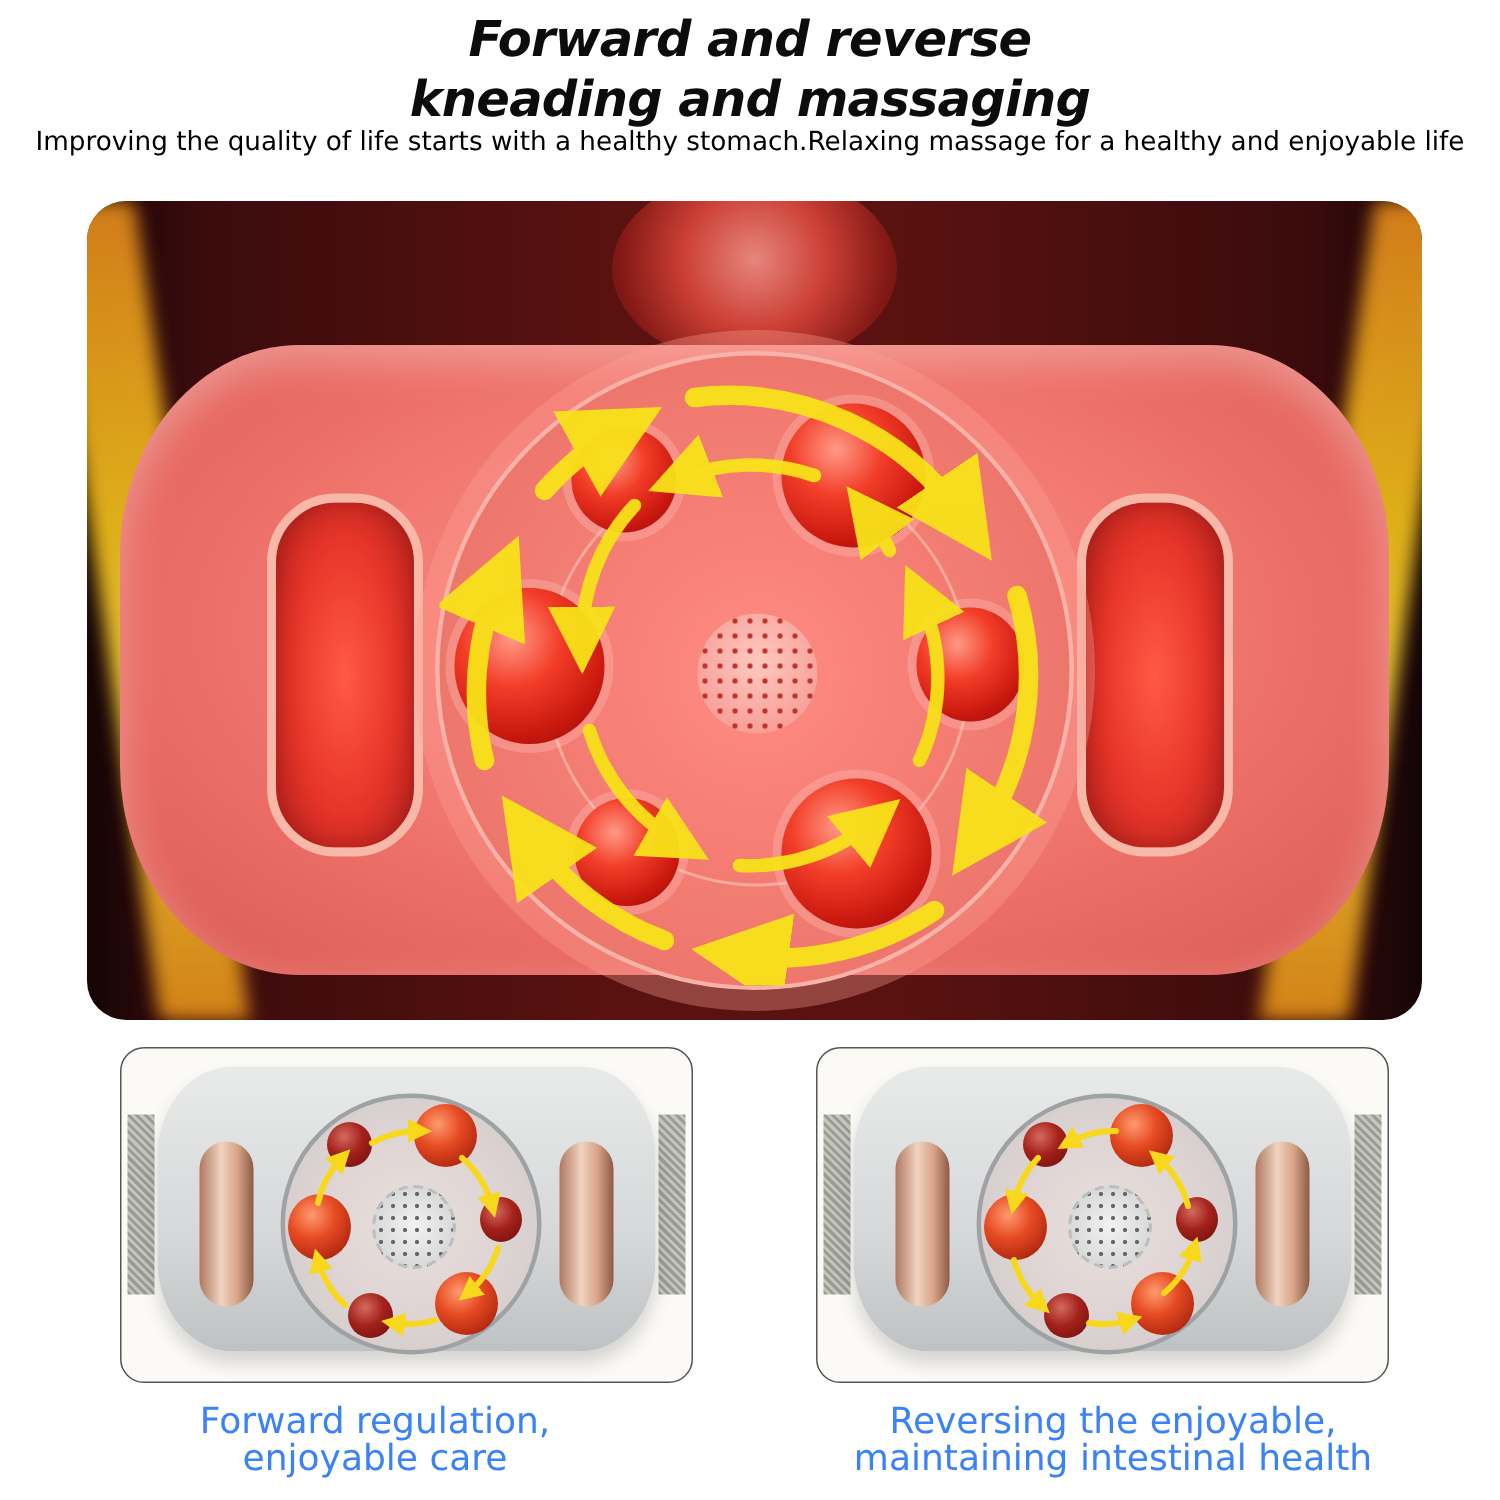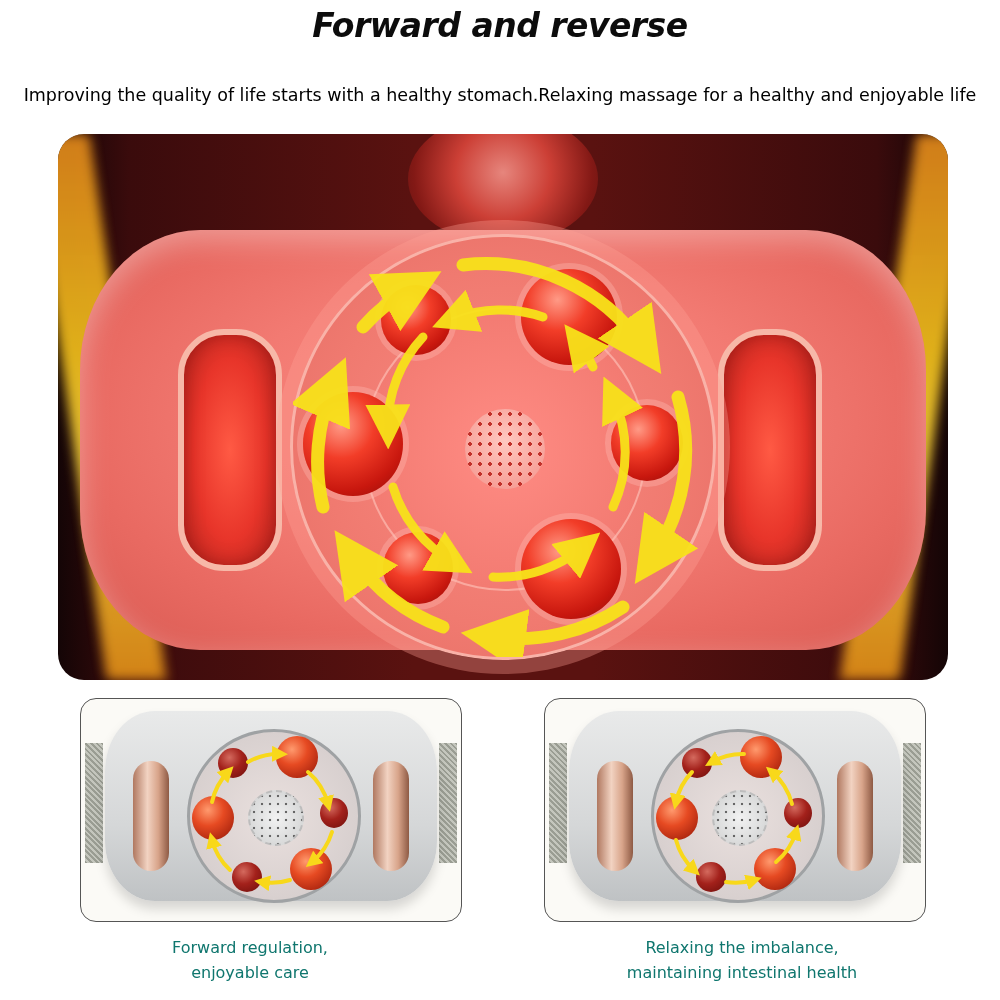--- a/index.html
+++ b/index.html
@@ -25,29 +25,30 @@
   .panel{position:absolute;top:698px;width:380px;height:222px;border:1.5px solid #555;border-radius:16px;background:#fbfaf6;overflow:hidden;}
   .panel.left{left:80px;}
   .panel.right{left:544px;}
   .strap{position:absolute;top:44px;width:18px;height:120px;background:repeating-linear-gradient(45deg,#9a9d93 0 2px,#c4c6bd 2px 4px);}
   .device{position:absolute;left:24px;top:12px;width:332px;height:190px;border-radius:50px/60px;background:linear-gradient(180deg,#e9eaea 0%,#d5d7d8 60%,#bfc2c4 100%);box-shadow:0 8px 12px rgba(0,0,0,.15);}
   .sdisc{position:absolute;left:82px;top:18px;width:168px;height:168px;border-radius:50%;background:radial-gradient(circle,#eae0de 0%,#d8d0cf 70%,#c8c4c4 100%);border:3px solid #9fa2a4;}
   .sspeaker{position:absolute;left:58px;top:58px;width:52px;height:52px;border-radius:50%;background-image:radial-gradient(circle,#666 1.2px,transparent 1.6px),radial-gradient(circle,#f2f2f2,#cfd0d0);background-size:8px 8px,100% 100%;border:2px dashed #bdbdbd;}
   .sball{position:absolute;border-radius:50%;background:radial-gradient(circle at 38% 32%,#ff9a6e 0%,#e64a22 40%,#b52b12 75%,#7a1408 100%);}
   .sball.dark{background:radial-gradient(circle at 38% 32%,#d46a5e 0%,#a3211b 45%,#6c0e0b 100%);}
   .spad{position:absolute;top:50px;width:36px;height:110px;border-radius:18px;background:linear-gradient(90deg,#b07860,#f2d3c2 40%,#d8a48a 70%,#8e5a44);}
-  .caption{position:absolute;top:935px;width:420px;text-align:center;font-size:16px;line-height:25px;color:#0f766e;font-family:"DejaVu Sans",sans-serif;}
+  .caption{position:absolute;top:935px;width:420px;text-align:center;font-size:24px;line-height:25px;color:#3b82f6;font-family:"DejaVu Sans",sans-serif;}
   .caption.left{left:40px;}
   .caption.right{left:532px;}
 </style>
 </head>
 <body>
 
 <div class="title">
   <div>Forward and reverse</div>
+  <div>kneading and massaging</div>
 </div>
 <div class="subtitle">Improving the quality of life starts with a healthy stomach.Relaxing massage for a healthy and enjoyable life</div>
 
 <div class="hero">
   <div class="glow-l"></div>
   <div class="glow-r"></div>
   <div class="stomach"></div>
   <div class="body-shape"></div>
   <div class="pad l"></div>
   <div class="pad r"></div>
@@ -151,15 +152,15 @@
       </svg>
     </div>
   </div>
 </div>
 
 <div class="caption left">
   <div>Forward regulation,</div>
   <div>enjoyable care</div>
 </div>
 <div class="caption right">
-  <div>Relaxing the imbalance,</div>
+  <div>Reversing the enjoyable,</div>
   <div>maintaining intestinal health</div>
 </div>
 
 </body></html>

